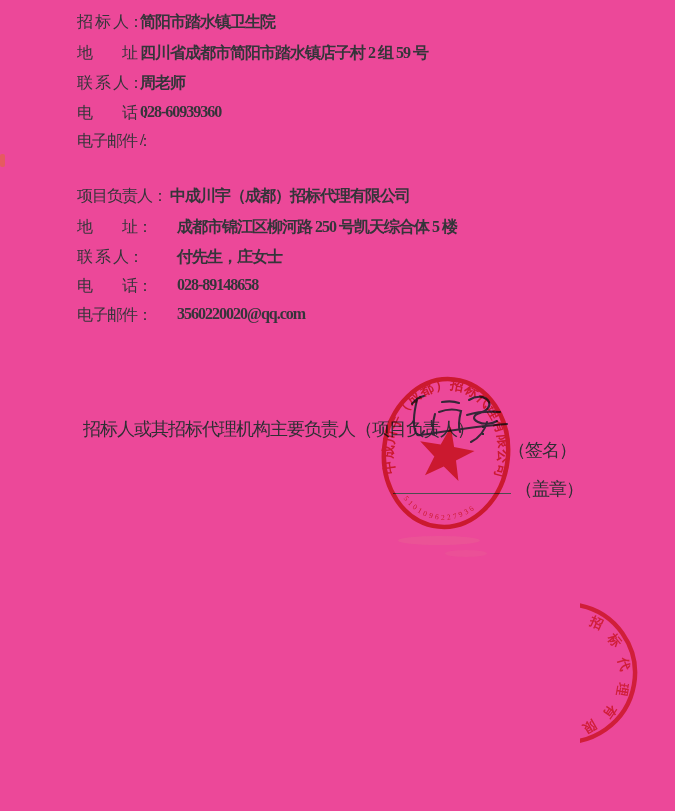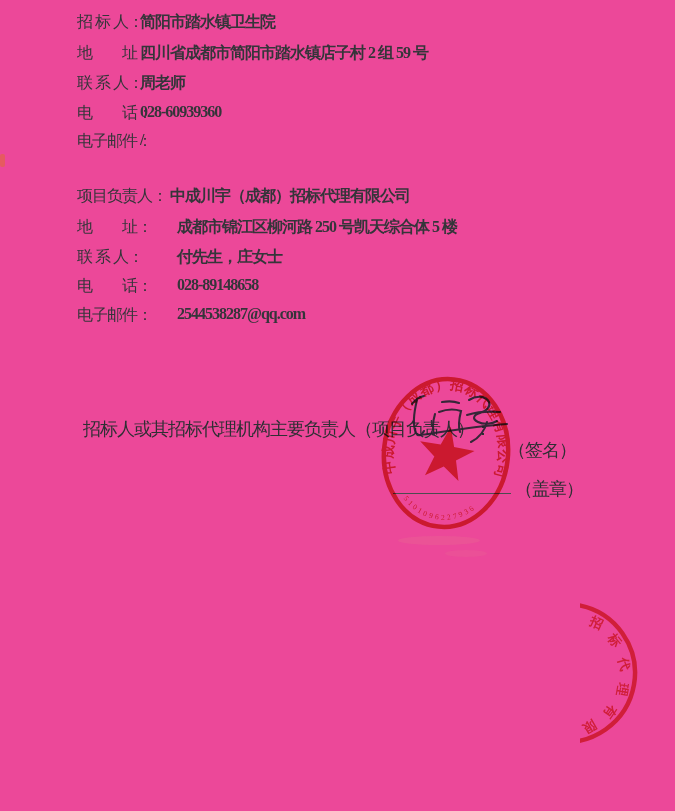--- a/index.html
+++ b/index.html
@@ -62,21 +62,21 @@
   <div class="row v100" style="top:247px">
     <span class="lab">联 系 人：</span>
     <span class="val">付先生，庄女士</span>
   </div>
   <div class="row v100" style="top:276px">
     <span class="lab">电　　话：</span>
     <span class="val">028-89148658</span>
   </div>
   <div class="row v100" style="top:305px">
     <span class="lab">电子邮件：</span>
-    <span class="val">2544538287@qq.com</span>
+    <span class="val">3560220020@qq.com</span>
   </div>
 
   <div class="sigline" style="left:83px;top:417px">招标人或其招标代理机构主要负责人（项目负责人）：</div>
   <div class="sigline" style="left:508px;top:438px">（签名）</div>
 
   <div class="sign-underline"></div>
   <div class="sigline" style="left:515px;top:477px">（盖章）</div>
 
   <svg class="sig-svg" viewBox="0 0 120 58">
     <g fill="none" stroke="#23232e" stroke-width="2.1" stroke-linecap="round" opacity="0.9">

